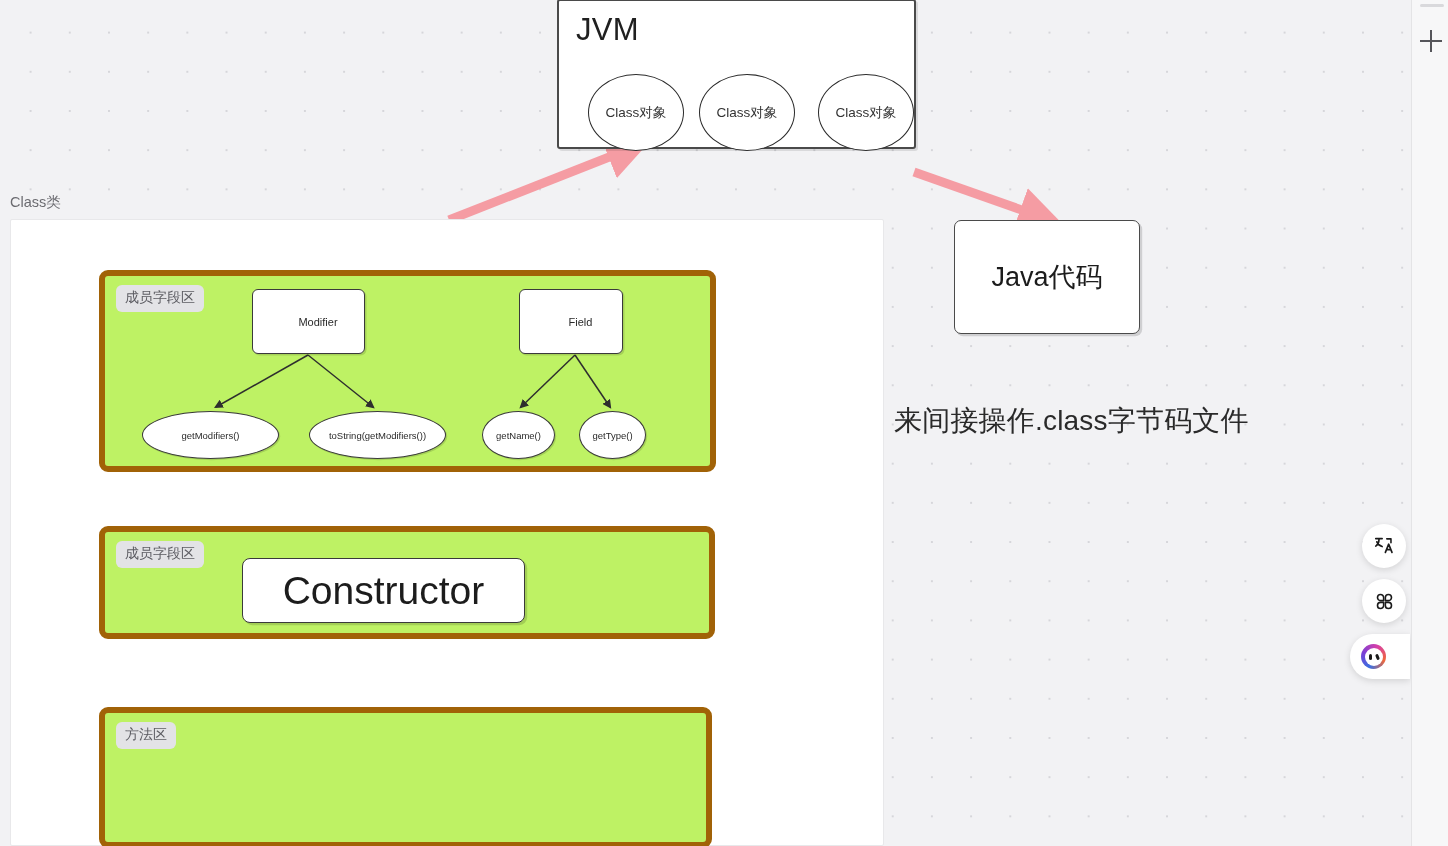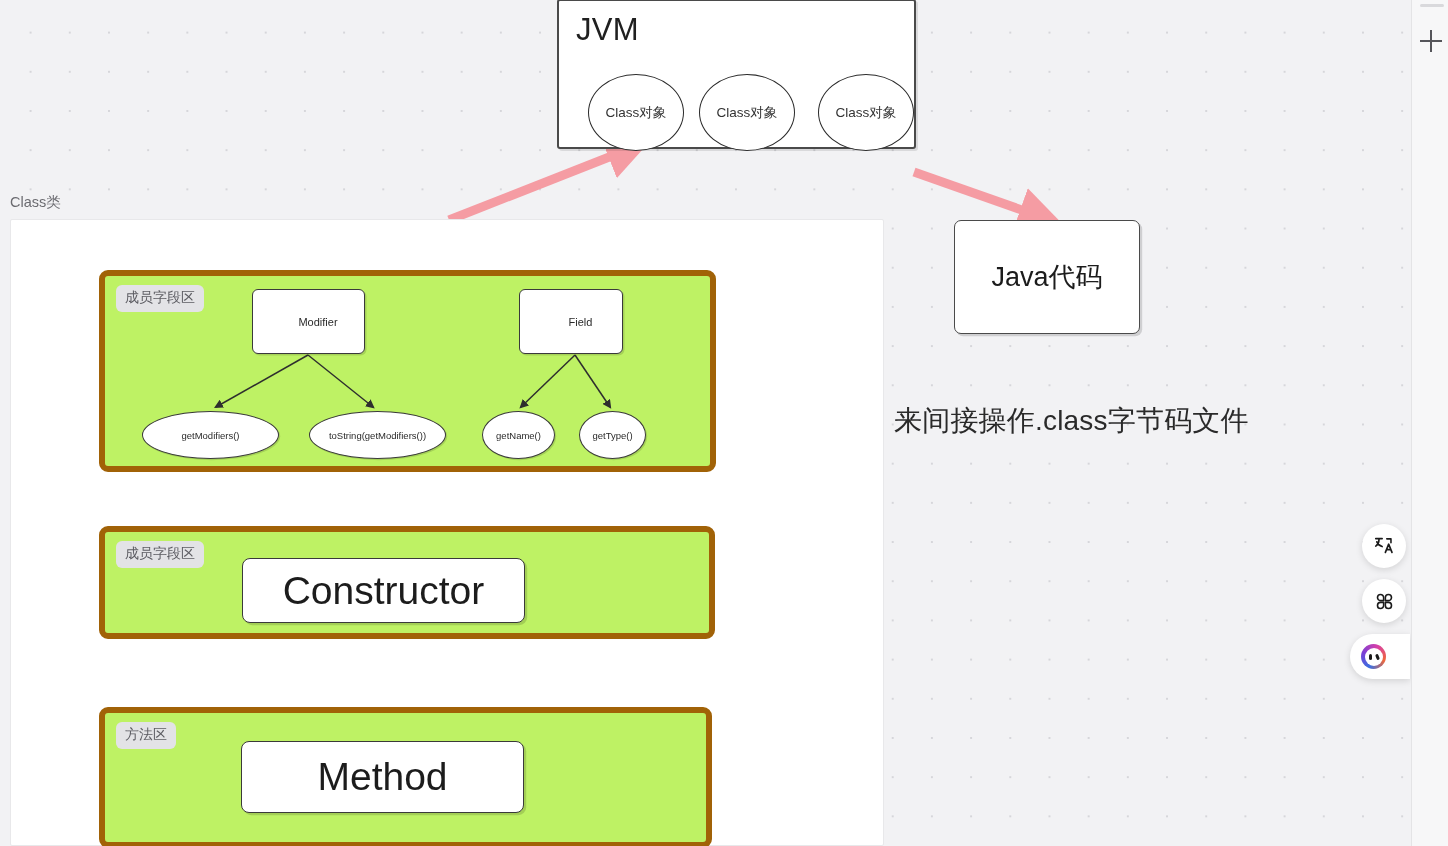--- a/index.html
+++ b/index.html
@@ -352,21 +352,20 @@
       <div class="leaf leaf-gettype">getType()</div>
     </div>
 
     <div class="section sec-ctor">
       <div class="sec-tag">成员字段区</div>
       <div class="big-box box-constructor">Constructor</div>
     </div>
 
     <div class="section sec-method">
       <div class="sec-tag">方法区</div>
-      <div class="big-box box-method">Method</div>
     </div>
   </div>
 
   <div class="java-box">Java代码</div>
 
   <div class="caption">
     <div>来间接操作.class字节码文件</div>
   </div>
 
   <div class="fab-stack">

